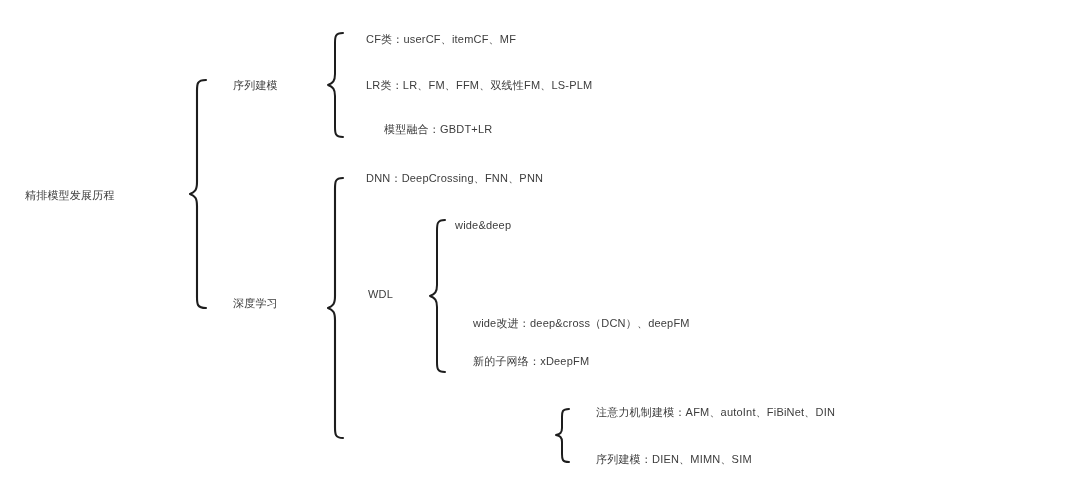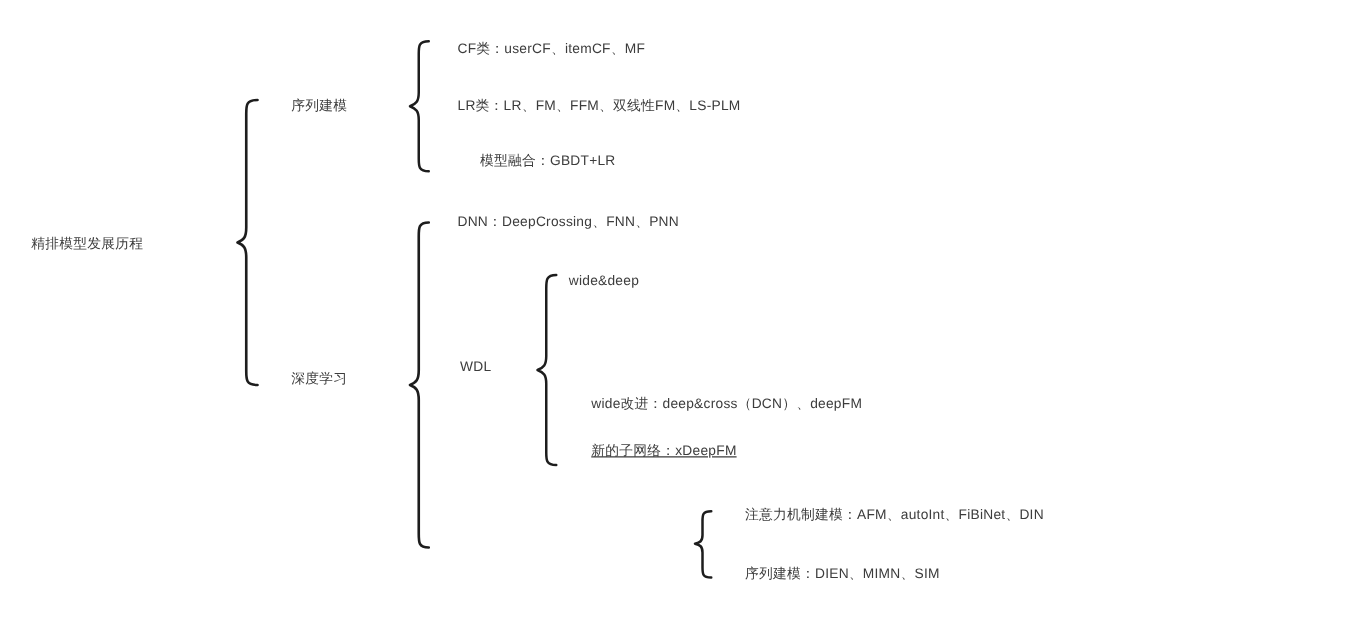--- a/index.html
+++ b/index.html
@@ -72,21 +72,21 @@
 
   <svg class="brace thin" style="left:426px; top:215px; width:24px; height:160px;" viewBox="0 0 24 160">
     <path d="M19 5 C11 5 11 9 11 16 L11 70 C11 77 9 79 4 81 C9 83 11 85 11 92 L11 147 C11 153 11 157 19 157"></path>
   </svg>
 
   <div class="node" style="left:455px; top:216px;">wide&amp;deep</div>
 
   <div class="node" style="left:473px; top:266px;margin-top:48px;">wide改进：deep&amp;cross（DCN）、deepFM</div>
 
 
-  <div class="node" style="left:473px; top:352px;text-decoration:underline;">新的子网络：xDeepFM</div>
+  <div class="node" style="left:473px; top:352px;">新的子网络：xDeepFM</div>
 
 
   <svg class="brace thin" style="left:552px; top:404px; width:22px; height:64px;" viewBox="0 0 22 64">
     <path d="M17 5 C10 5 10 8 10 13 L10 24 C10 29 8 30 4 31 C8 32 10 33 10 38 L10 50 C10 55 10 58 17 58"></path>
   </svg>
 
   <div class="node" style="left:596px; top:403px;">注意力机制建模：AFM、autoInt、FiBiNet、DIN</div>
 
   <div class="node" style="left:596px; top:450px;">序列建模：DIEN、MIMN、SIM</div>
 

